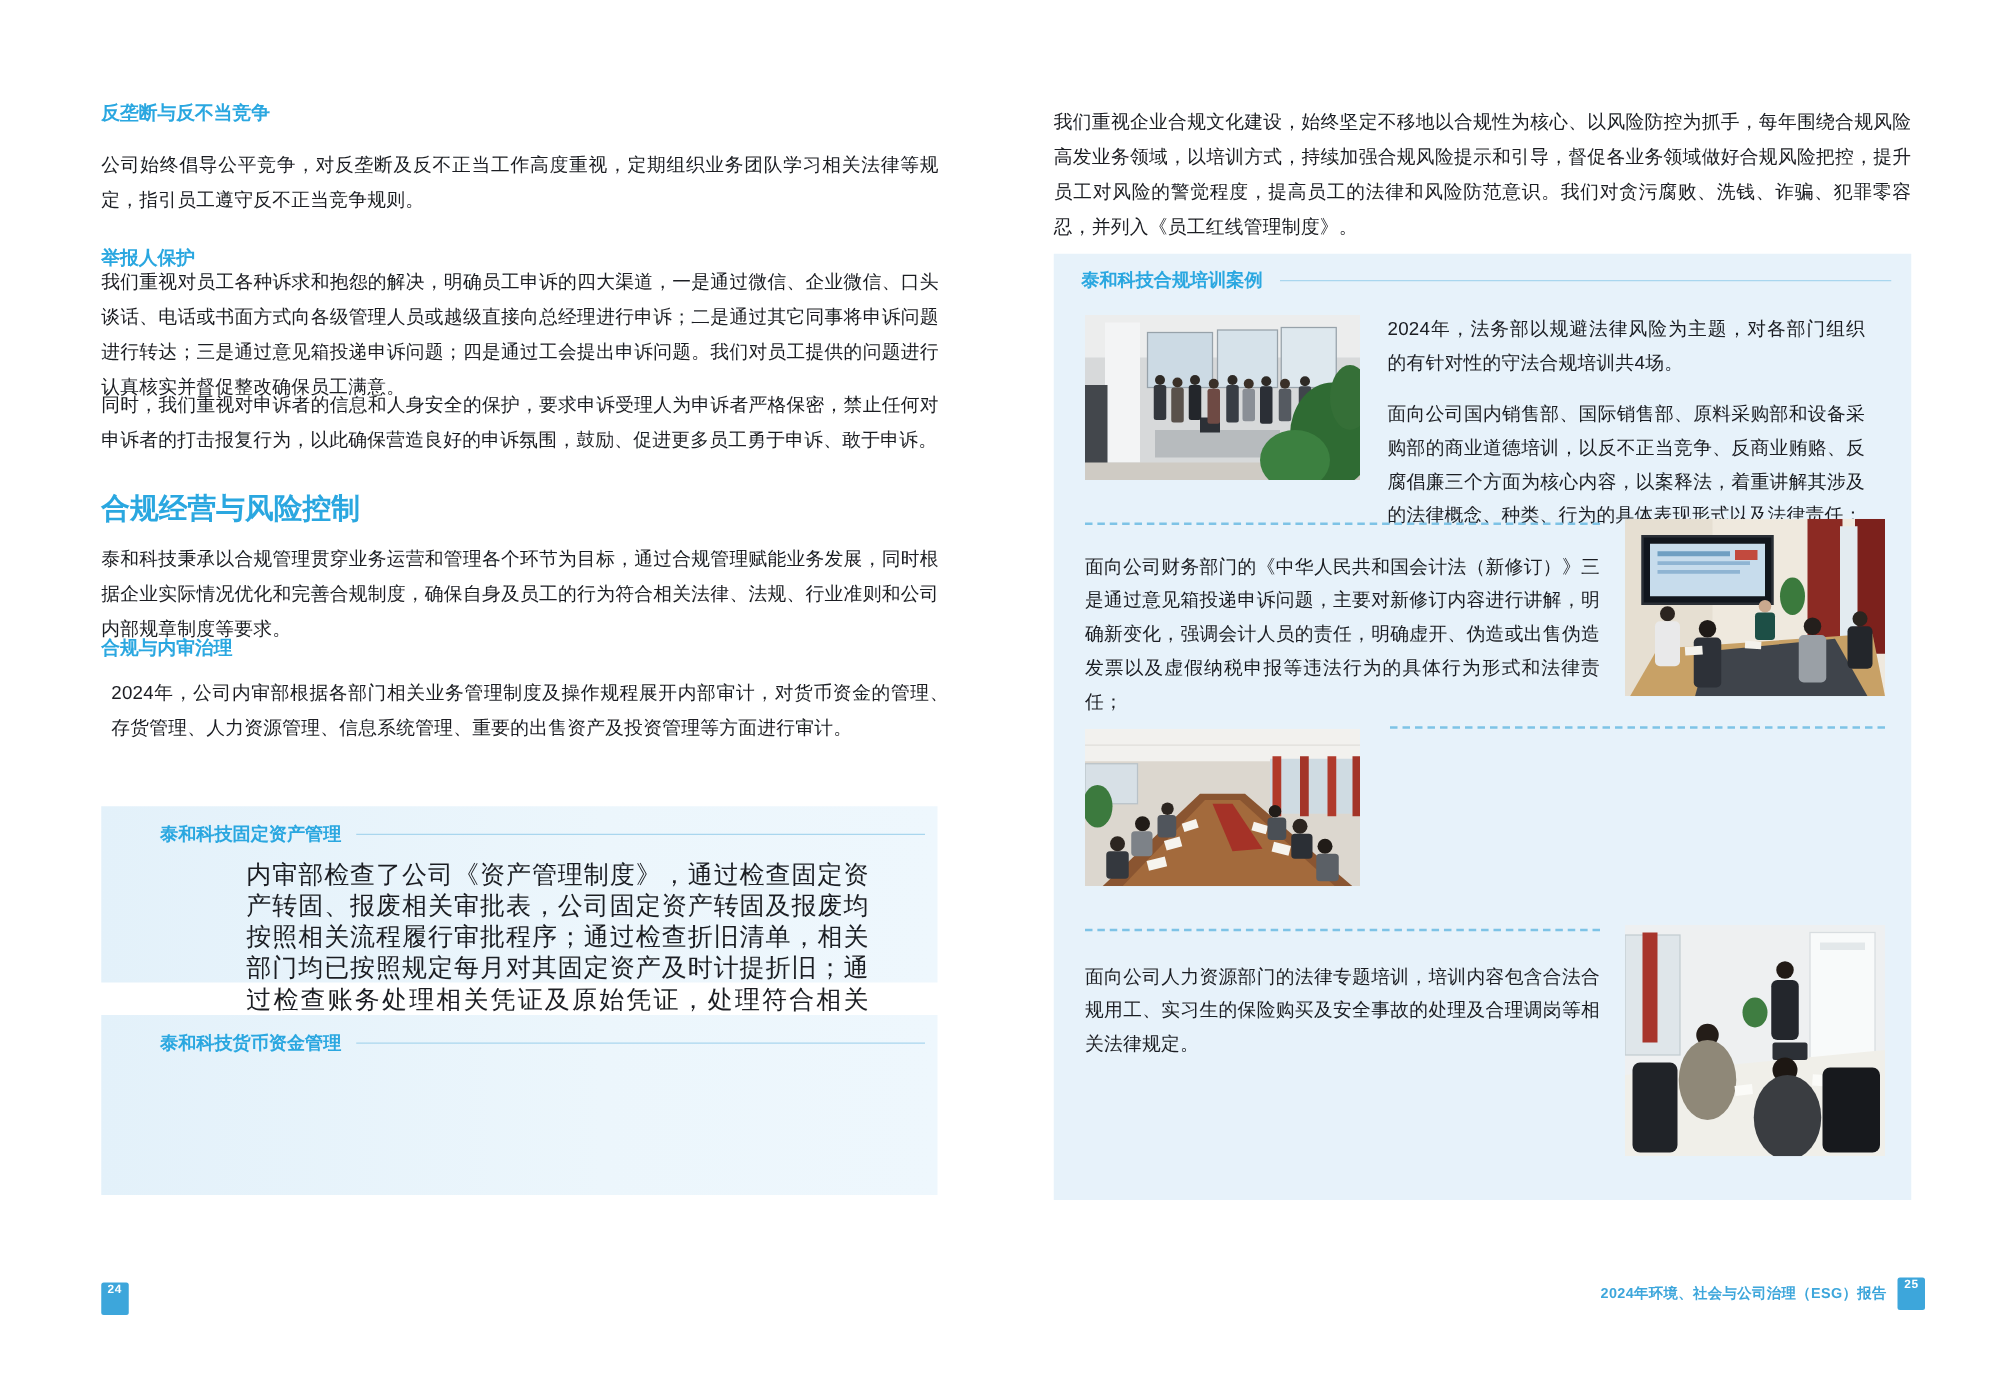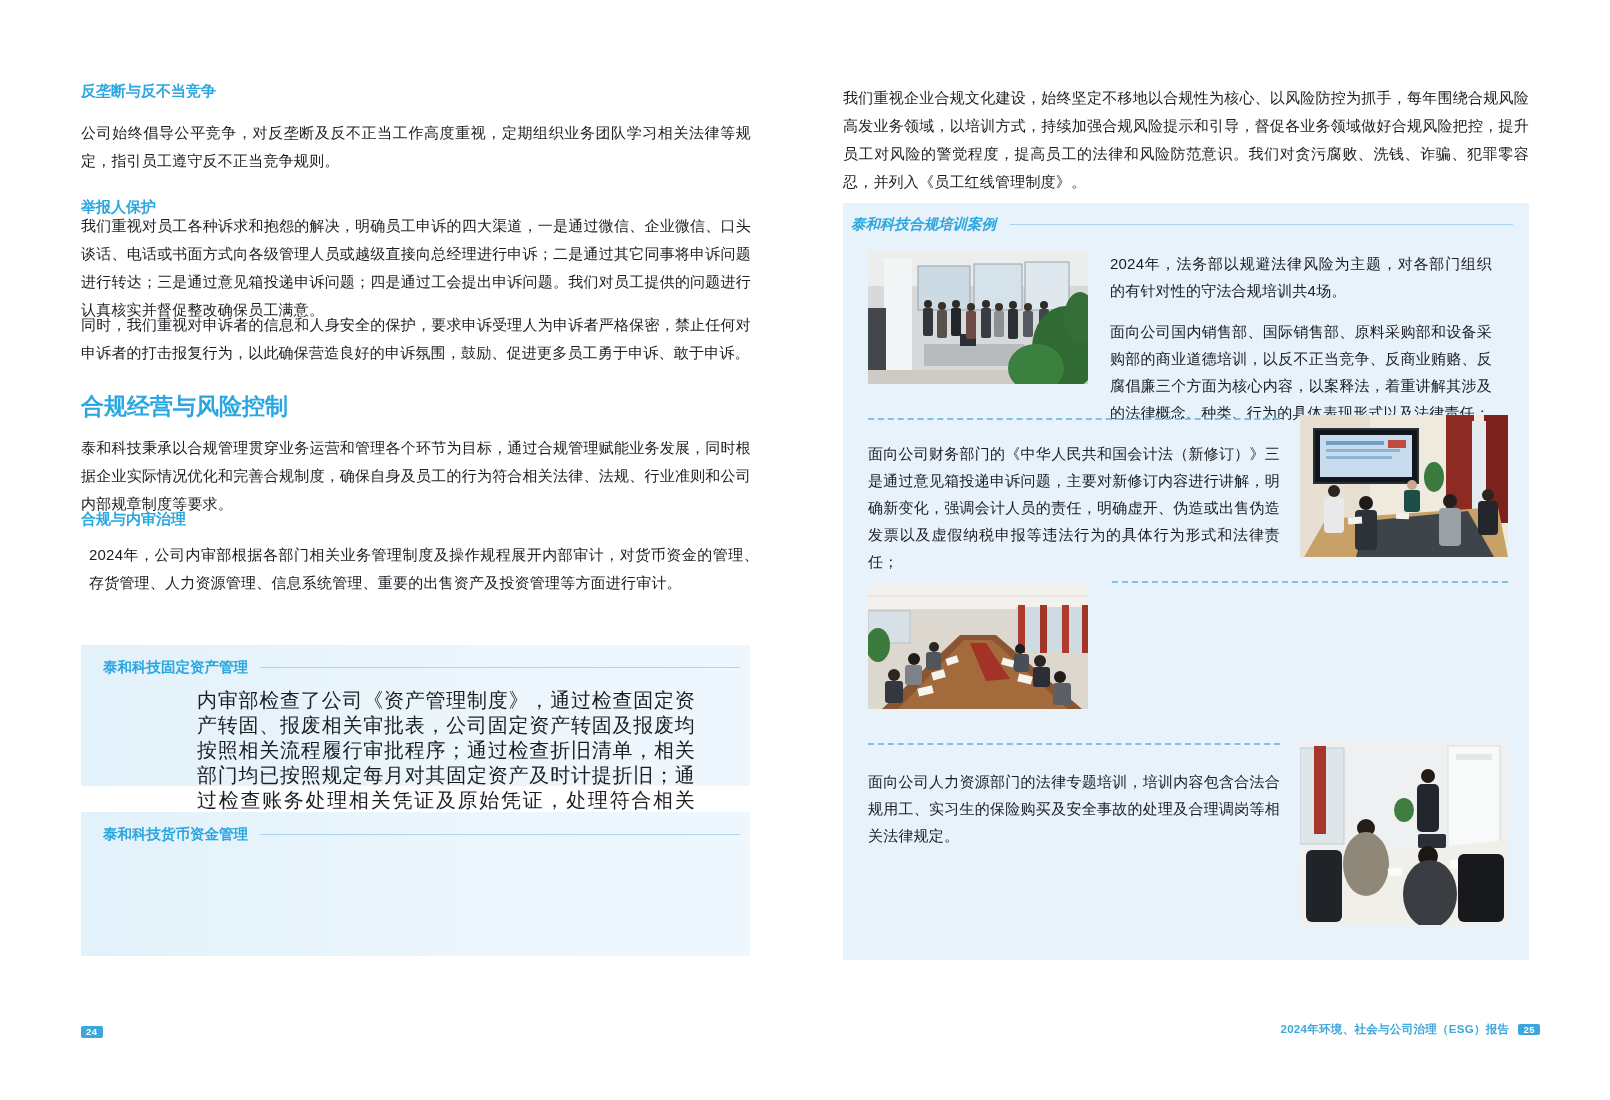--- a/index.html
+++ b/index.html
@@ -26,41 +26,41 @@
   }
   .body-text{
     font-size:15px;line-height:28px;text-align:justify;color:var(--body);
     letter-spacing:.2px;
   }
   .infobox{
     left:81px;width:669px;
     background:linear-gradient(90deg,#e3f1fa 0%,#ecf6fc 60%,#eef7fd 100%);
   }
   .boxhead{display:flex;align-items:center;gap:12px;padding:13px 10px 0 22px;}
-  .boxtitle{font-size:14.5px;font-weight:bold;color:var(--accent);white-space:nowrap;}
+  .boxtitle{font-size:14.5px;font-weight:bold;color:var(--accent);white-space:nowrap;margin-left:25px;}
   .boxline{flex:1;height:1px;background:var(--hair);}
   .boxbody{
     margin:11px 12px 0 116px;width:498px;
     font-size:20px;line-height:25px;text-align:justify;color:var(--body);letter-spacing:.2px;
   }
   .panel{
     left:843px;top:203px;width:686px;height:757px;background:var(--panel);
   }
-  .panelhead{display:flex;align-items:center;gap:14px;padding:12px 16px 0 8px;font-style:italic;}
+  .panelhead{display:flex;align-items:center;gap:14px;padding:12px 16px 0 22px;}
   .paneltitle{font-size:14.5px;font-weight:bold;color:var(--accent);white-space:nowrap;}
   .panelline{flex:1;height:1px;background:var(--hair);}
   .case-text{font-size:15px;line-height:27px;text-align:justify;color:var(--body);letter-spacing:.2px;}
   .case-text p + p{margin-top:14px;}
   .dash{border-top:2px dashed var(--dash);height:0;}
   .photo{overflow:hidden;}
   .photo svg{display:block;width:100%;height:100%;}
   .badge{
     display:inline-block;background:var(--badge);color:#fff;
     font-size:9.5px;font-weight:bold;line-height:1.15;
-    padding:1px 5px 0 5px;border-radius:2px;letter-spacing:.5px;
+    padding:1px 5px 14px 5px;border-radius:2px;letter-spacing:.5px;
   }
   .footer-right{
     right:70px;top:1022px;display:flex;align-items:center;gap:9px;
   }
   .footer-text{font-size:11.5px;font-weight:bold;color:var(--badge);white-space:nowrap;letter-spacing:.3px;}
 </style>
 </head>
 <body>
 
 <div class="abs subhead" style="left:81px;top:82px">反垄断与反不当竞争</div>

